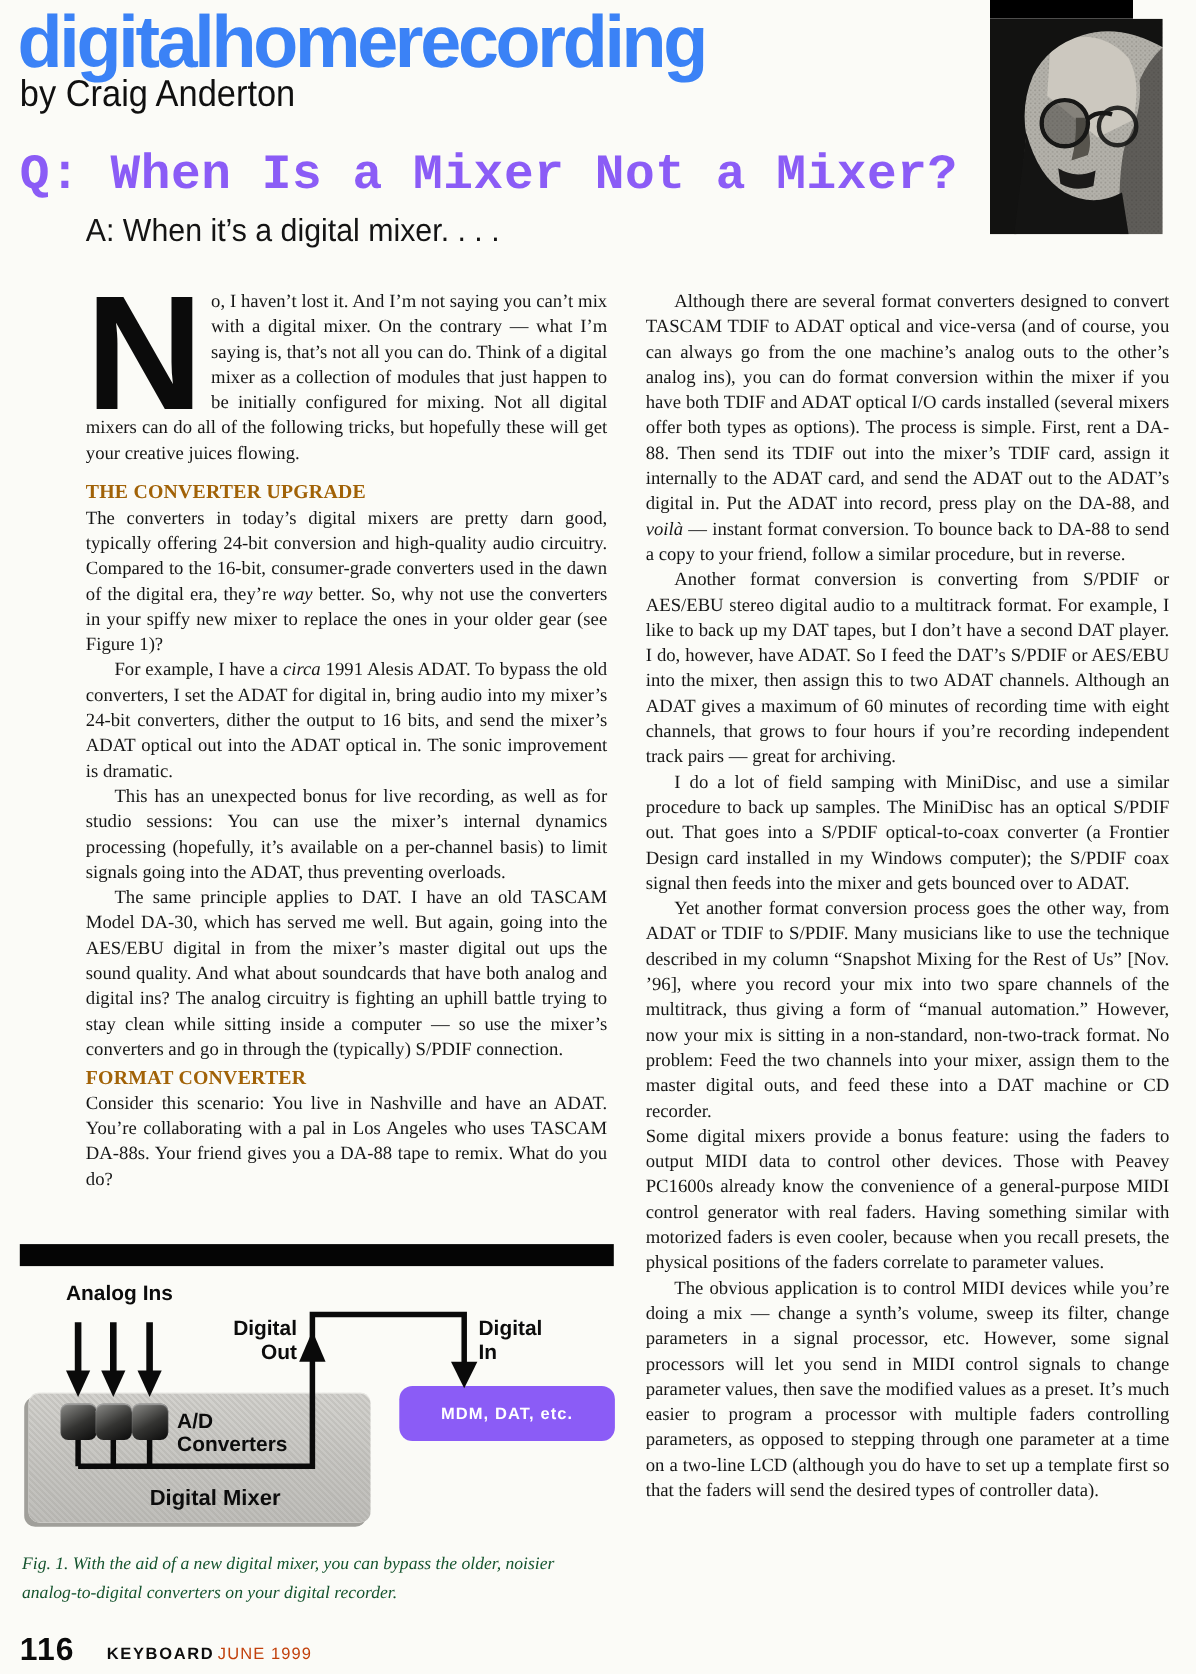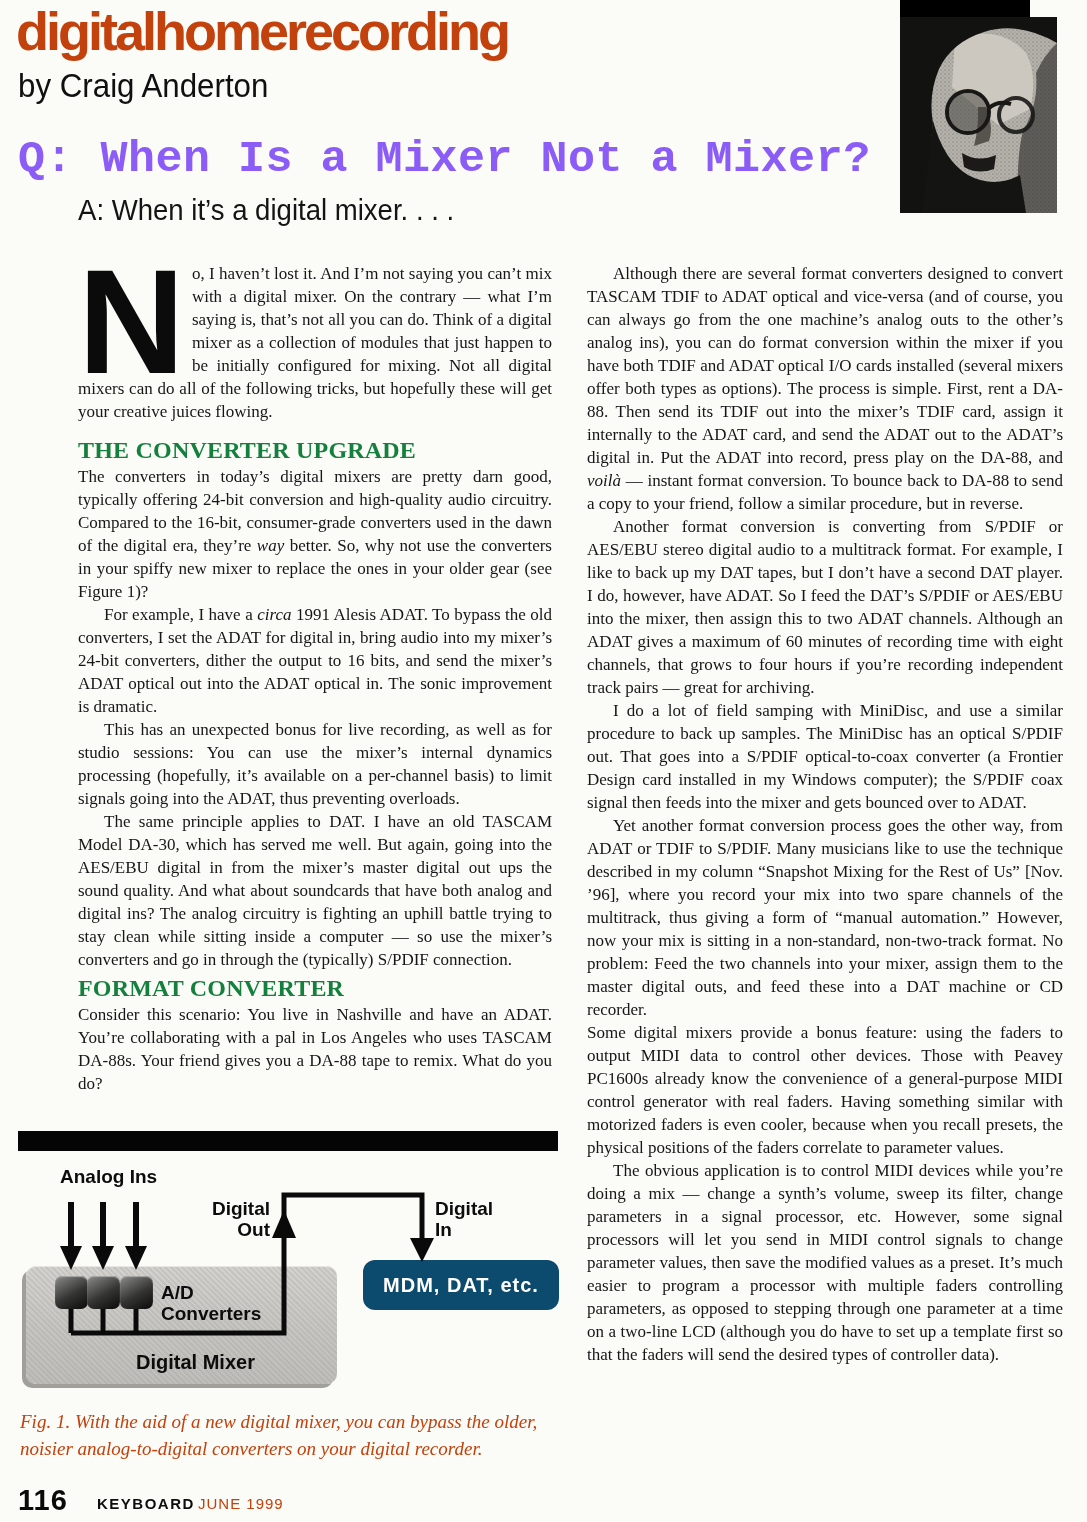--- a/index.html
+++ b/index.html
@@ -5,21 +5,21 @@
   html,body{margin:0;padding:0}
   body{
     width:1087px;height:1522px;position:relative;overflow:hidden;
     background:#fbfbf7;color:#151515;
     font-family:"Liberation Serif",serif;
   }
   
   .masthead-title{
     position:absolute;left:16px;top:0px;
     font-family:"Liberation Sans",sans-serif;font-weight:bold;
-    font-size:54px;letter-spacing:-3px;word-spacing:3px;color:#c2410c;white-space:nowrap;
+    font-size:67px;letter-spacing:-3px;word-spacing:3px;color:#3b82f6;white-space:nowrap;
   }
   .byline{
     position:absolute;left:18px;top:66px;
     font-family:"Liberation Sans",sans-serif;font-size:34px;color:#101010;
     transform:scaleX(.92);transform-origin:left top;white-space:nowrap;
   }
   .q-head{
     position:absolute;left:18px;top:134px;
     font-family:Liberation Mono, monospace;font-weight:bold;
     font-size:45px;letter-spacing:.5px;color:#8b5cf6;white-space:nowrap;
@@ -33,22 +33,22 @@
   .photo{position:absolute;left:900px;top:0;width:157px;height:213px}
   .photo .band{position:absolute;left:0;top:0;width:130px;height:17px;background:#000}
   .photo svg{position:absolute;left:0;top:17px}
   
   .col{position:absolute;top:262px}
   .col-left{left:78px;width:474px}
   .col-right{left:587px;width:476px}
   .body{font-size:17px;line-height:23px;text-align:justify;margin:0;color:#161616}
   .body.indent{text-indent:26px}
   .sect-head{
-    font-family:"Liberation Serif",serif;font-weight:bold;font-size:24px;
-    margin:4px 0 1px 0;letter-spacing:.2px;color:#15803d;
+    font-family:"Liberation Serif",serif;font-weight:bold;font-size:18px;
+    margin:4px 0 1px 0;letter-spacing:.2px;color:#a16207;
   }
   .sect-head.first{margin-top:14px}
   .dropcap{
     float:left;font-family:"Liberation Sans",sans-serif;font-weight:bold;
     font-size:148px;line-height:104px;letter-spacing:-4px;
     margin:8px 11px 0 0;color:#0b0b0b;
   }
   i{font-style:italic}
   
   .fig-rule{position:absolute;left:18px;top:1131px;width:540px;height:20px;background:#050505}
@@ -70,27 +70,27 @@
     box-shadow:-4px 4px 0 #a09f9a, inset 0 1px 0 #e7e6e2;
   }
   .conv{
     position:absolute;top:118px;width:33px;height:33px;border-radius:7px;
     background:linear-gradient(150deg,#8d8d8a,#343432 55%,#0a0a0a);
     box-shadow:inset 0 1px 1px #aaa;
   }
   .conv.c1{left:40px}.conv.c2{left:72px}.conv.c3{left:105px}
   .device-box{
     position:absolute;left:348px;top:102px;width:196px;height:50px;border-radius:12px;
-    background:#0c4a6e;color:#fff;display:flex;align-items:center;justify-content:center;
-    font-family:"Liberation Sans",sans-serif;font-weight:bold;font-size:20px;letter-spacing:1px;
+    background:#8b5cf6;color:#fff;display:flex;align-items:center;justify-content:center;
+    font-family:"Liberation Sans",sans-serif;font-weight:bold;font-size:15px;letter-spacing:1px;
   }
   .fig-lines{position:absolute;left:0;top:0;width:545px;height:248px}
   .fig-caption{
     position:absolute;left:20px;top:1408px;width:522px;
-    font-style:italic;font-size:19px;line-height:27px;color:#c2410c;
+    font-style:italic;font-size:16px;line-height:27px;color:#14532d;
   }
   
   .pageno{position:absolute;left:18px;top:1484px;font-family:"Liberation Sans",sans-serif;font-weight:bold;font-size:29px;letter-spacing:1px;color:#0a0a0a}
   .mag{position:absolute;left:97px;top:1495px;font-family:"Liberation Sans",sans-serif;font-weight:bold;font-size:15px;letter-spacing:1.5px;color:#0d0d0d}
   .issue{position:absolute;left:198px;top:1495px;font-family:"Liberation Sans",sans-serif;font-size:15px;letter-spacing:1px;color:#c2410c}
 </style>
 </head>
 <body>
 
 <div class="masthead-title">digitalhomerecording</div>

